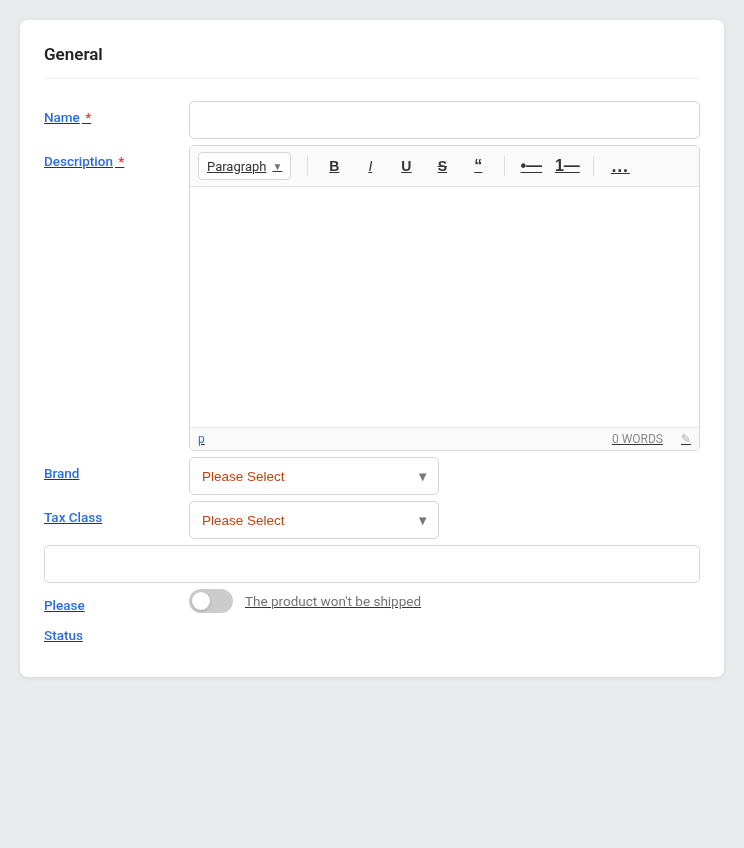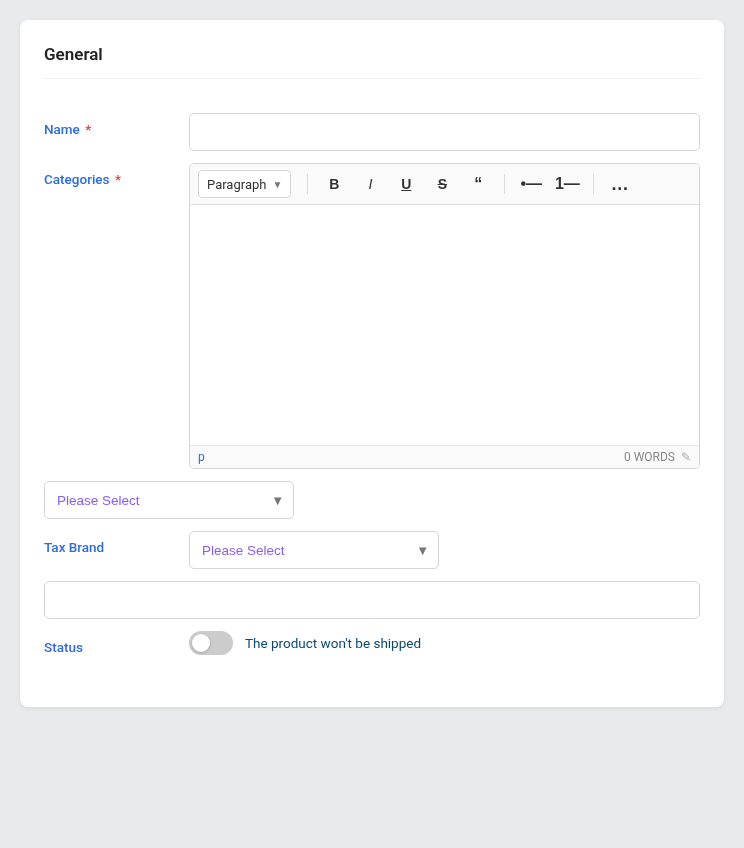--- a/index.html
+++ b/index.html
@@ -21,29 +21,30 @@
       border-radius: 8px;
       padding: 24px 24px 28px 24px;
       width: 710px;
       box-shadow: 0 1px 4px rgba(0,0,0,0.08);
     }
 
     .card-title {
       font-size: 17px;
       font-weight: 600;
       color: #222;
-      margin-bottom: 34px;
+      margin-bottom: 22px;
       padding-bottom: 14px;
       border-bottom: 1px solid #f0f0f0;
     }
 
     .form-row {
       display: flex;
       align-items: flex-start;
-      margin-bottom: 12px;
+      margin-bottom: 6px;
+      text-decoration: underline;
     }
 
     .form-label {
       width: 145px;
       min-width: 145px;
       padding-top: 8px;
       font-size: 13.5px;
       font-weight: 500;
       color: #2d6cdf;
     }
@@ -154,42 +155,42 @@
     .editor-footer-p {
       color: #2d6cdf;
       font-size: 12px;
     }
 
     .editor-footer-words {
       font-size: 12px;
       color: #888;
       display: flex;
       align-items: flex-start;
-      gap: 6px;
+      gap: 18px;
     }
 
     .editor-footer-words .edit-icon {
       color: #aaa;
       font-size: 12px;
     }
 
     
     .select-wrap {
       position: relative;
       width: 250px;
     }
 
     .select-control {
       width: 100%;
       height: 38px;
       border: 1px solid #d5d5d5;
       border-radius: 5px;
       padding: 0 12px;
       font-size: 13.5px;
-      color: #8b5cf6;
+      color: #c2410c;
       background: #fff;
       appearance: none;
       -webkit-appearance: none;
       cursor: pointer;
       outline: none;
     }
 
     .select-arrow {
       position: absolute;
       right: 10px;
@@ -257,41 +258,41 @@
     .toggle input:checked + .toggle-slider {
       background: #2d6cdf;
     }
 
     .toggle input:checked + .toggle-slider:before {
       transform: translateX(20px);
     }
 
     .toggle-label {
       font-size: 13.5px;
-      color: #0c4a6e;
+      color: #737373;
     }
   </style>
 </head>
 <body>
 
 <div class="card">
   <div class="card-title">General</div>
 
   <div class="form-row">
     <div class="form-label">
       <span>Name</span><span class="required"> *</span>
     </div>
     <div class="form-control-wrap">
       <input type="text" style="">
     </div>
   </div>
 
   <div class="form-row">
     <div class="form-label">
-      <span>Categories</span><span class="required"> *</span>
+      <span>Description</span><span class="required"> *</span>
     </div>
     <div class="form-control-wrap">
       <div class="editor-wrapper">
         <div class="editor-toolbar">
           <div class="toolbar-select">
             <span>Paragraph</span>
             <span class="chevron">▼</span>
           </div>
           <div class="toolbar-divider"></div>
           <button class="toolbar-btn bold">B</button>
@@ -311,57 +312,59 @@
           <div class="editor-footer-words">
             <span>0 WORDS</span>
             <span class="edit-icon">✎</span>
           </div>
         </div>
       </div>
     </div>
   </div>
 
   <div class="form-row">
+    <div class="form-label">Brand</div>
     <div class="form-control-wrap">
       <div class="select-wrap">
         <select class="select-control">
           <option>Please Select</option>
         </select>
         <span class="select-arrow">▼</span>
       </div>
     </div>
   </div>
 
 
   <div class="form-row">
-    <div class="form-label">Tax Brand</div>
+    <div class="form-label">Tax Class</div>
     <div class="form-control-wrap">
       <div class="select-wrap">
         <select class="select-control">
           <option>Please Select</option>
         </select>
         <span class="select-arrow">▼</span>
       </div>
     </div>
   </div>
 
   <div class="form-row">
     <div class="form-control-wrap">
       <input type="text" class="tag-input" style="">
     </div>
   </div>
 
   <div class="form-row">
-    <div class="form-label">Status</div>
+    <div class="form-label">Please</div>
     <div class="form-control-wrap">
       <div class="toggle-row">
         <label class="toggle">
           <input type="checkbox" style="">
           <span class="toggle-slider"></span>
         </label>
         <span class="toggle-label">The product won't be shipped</span>
       </div>
     </div>
   </div>
 
   <div class="form-row">
+    <div class="form-label">Status</div>
   </div>
 </div>
 
 </body></html>

